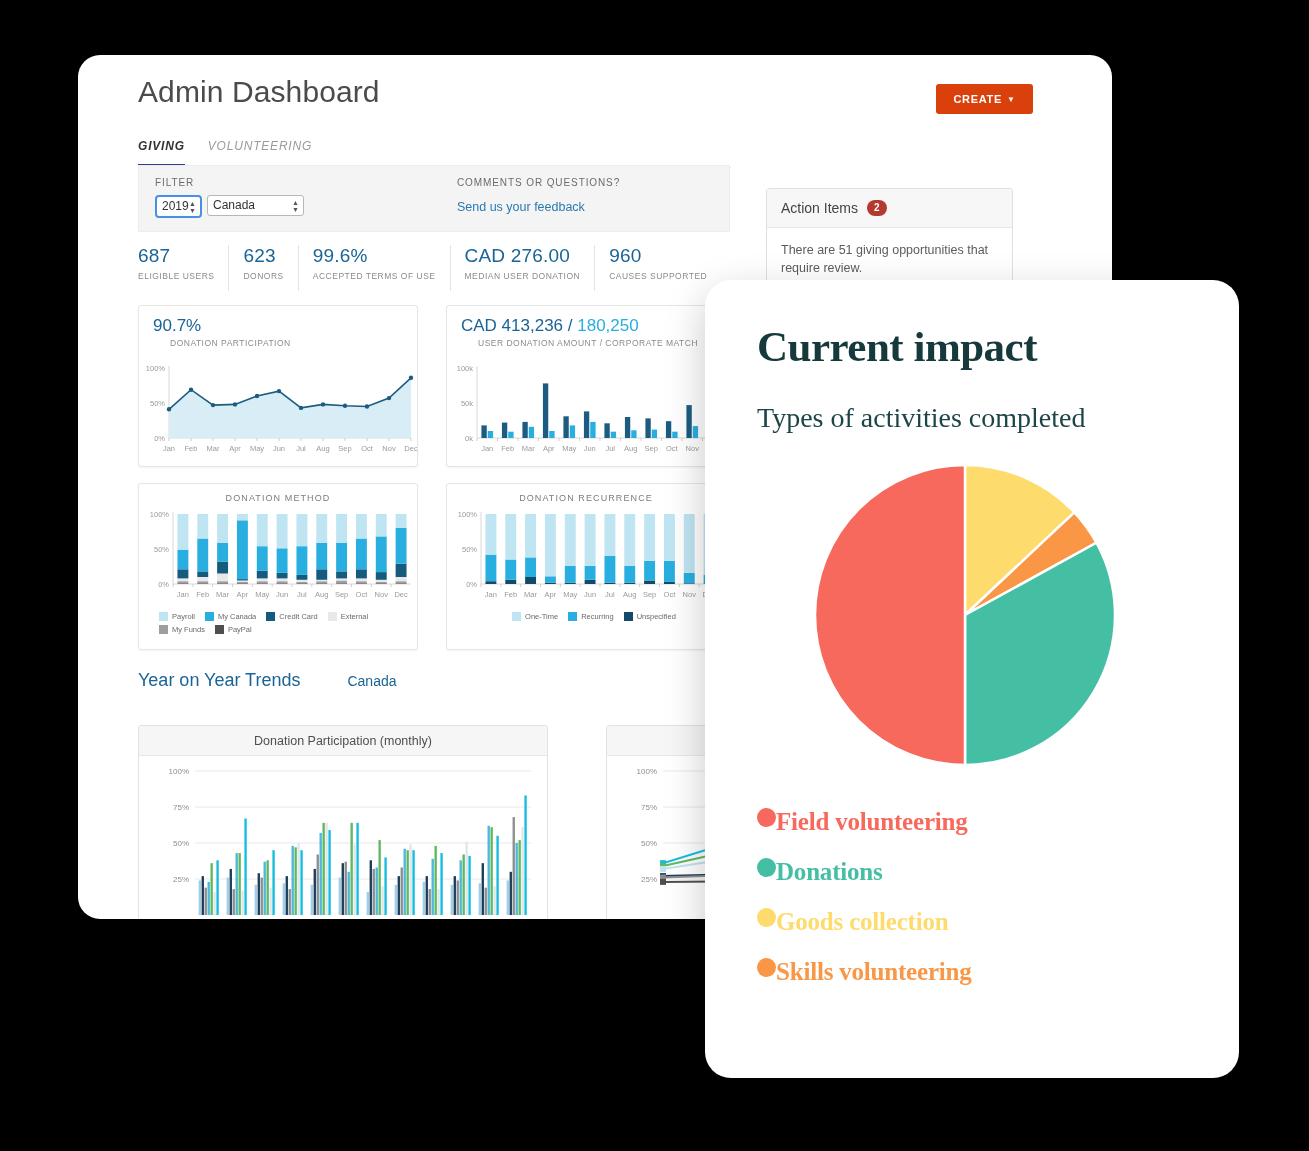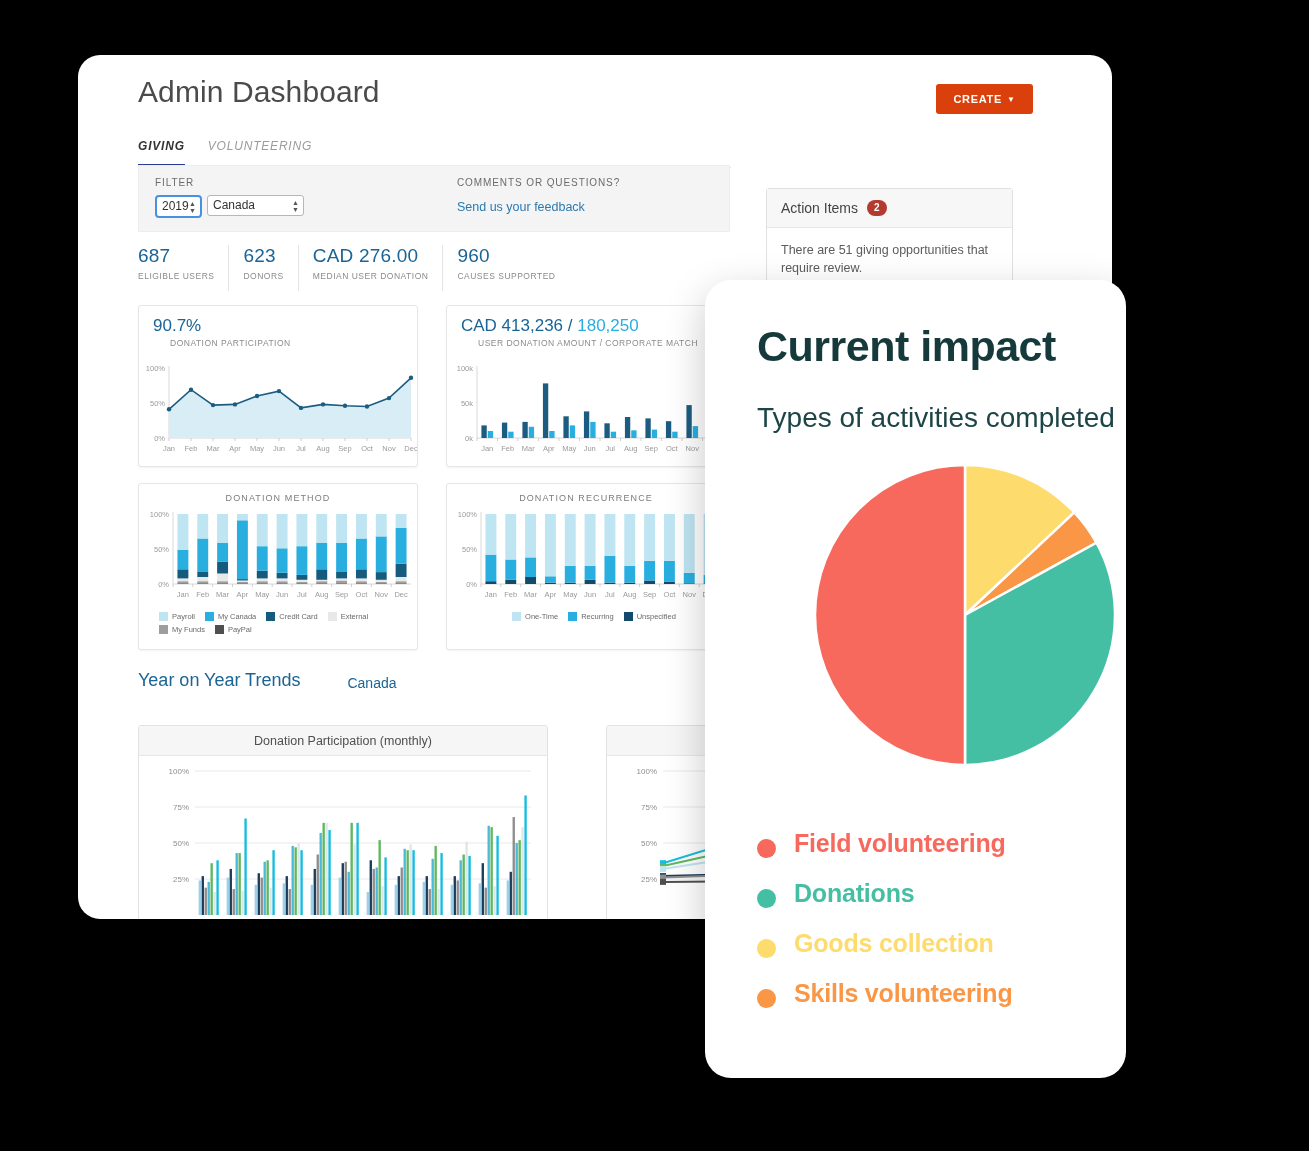--- a/index.html
+++ b/index.html
@@ -56,37 +56,37 @@
   .sw{width:9px;height:9px;display:inline-block;}
 
   
   .action-card{position:absolute;left:688px;top:133px;width:245px;background:#fff;border:1px solid #e0e0e0;border-radius:3px;}
   .action-head{background:#f7f7f7;border-bottom:1px solid #e6e6e6;padding:11px 14px;display:flex;align-items:center;gap:9px;}
   .action-head .t{font-size:14px;color:#444;}
   .badge{background:#b23a2e;color:#fff;border-radius:9px;font-size:10px;font-weight:700;padding:2px 7px;line-height:1.2;}
   .action-body{padding:13px 14px;font-size:12.5px;color:#5c5c5c;line-height:1.45;}
 
   
-  .yoy-head{position:absolute;left:60px;top:615px;display:flex;align-items:flex-end;gap:47px;}
+  .yoy-head{position:absolute;left:60px;top:615px;display:flex;align-items:center;gap:47px;}
   .yoy-title{font-size:18px;color:#1a6496;}
   .yoy-region{font-size:14px;color:#1a6496;cursor:pointer;}
   .trend-card{position:absolute;background:#fff;border:1px solid #e2e2e2;border-radius:3px;overflow:hidden;}
   .trend-head{background:#f6f6f6;border-bottom:1px solid #e8e8e8;height:29px;display:flex;align-items:center;justify-content:center;
     font-size:12.5px;color:#4f4f4f;}
 
   
   #impact{
-    position:absolute;left:705px;top:280px;width:421px;height:798px;
-    background:#fff;border-radius:26px;box-shadow:0 14px 40px rgba(0,0,0,.22);overflow:hidden;
+    position:absolute;left:705px;top:280px;width:534px;height:798px;
+    background:#fff;border-radius:26px;box-shadow:0 14px 40px rgba(0,0,0,.22);overflow:hidden;font-family:Liberation Serif, serif;
   }
   #impact .h1{position:absolute;left:52px;top:42px;font-size:43px;font-weight:700;color:#163a3c;letter-spacing:-.5px;}
   #impact .h2{position:absolute;left:52px;top:122px;font-size:28px;color:#1d4547;font-weight:400;}
   #impact .pie-wrap{position:absolute;left:108px;top:183px;}
   #impact .legend-list{position:absolute;left:52px;top:528px;}
-  #impact .li{display:flex;align-items:flex-end;gap:18px;height:50px;}
+  #impact .li{display:flex;align-items:flex-start;height:50px;}
   #impact .dot{width:19px;height:19px;border-radius:50%;flex:0 0 19px;}
   #impact .ltxt{font-size:25px;font-weight:700;letter-spacing:-.2px;}
 </style>
 </head>
 <body>
 
 <div id="dashboard">
  <div id="dash-inner">
 
   <div class="page-title">Admin Dashboard</div>
@@ -116,20 +116,24 @@
   </div>
 
   <div class="stats">
     <div class="stat">
       <div class="v">687</div>
       <div class="k">ELIGIBLE USERS</div>
     </div>
     <div class="stat">
       <div class="v">623</div>
       <div class="k">DONORS</div>
+    </div>
+    <div class="stat">
+      <div class="v">99.6%</div>
+      <div class="k">ACCEPTED TERMS OF USE</div>
     </div>
     <div class="stat">
       <div class="v">CAD 276.00</div>
       <div class="k">MEDIAN USER DONATION</div>
     </div>
     <div class="stat">
       <div class="v">960</div>
       <div class="k">CAUSES SUPPORTED</div>
     </div>
   </div>

